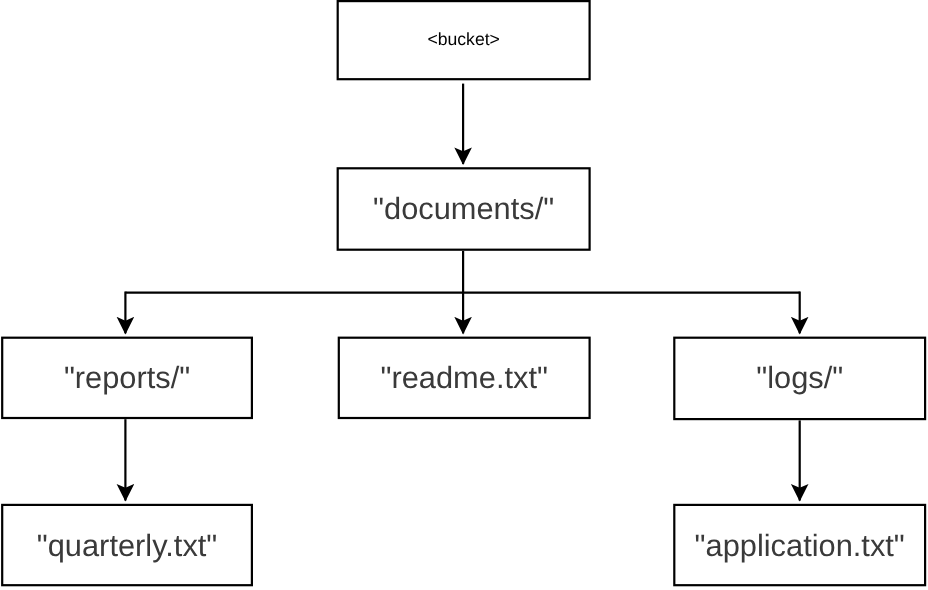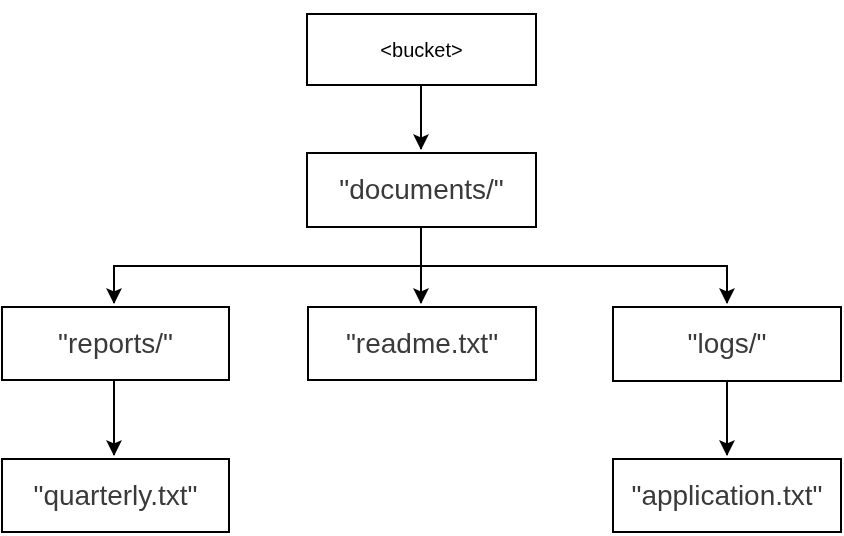--- a/index.html
+++ b/index.html
@@ -30,21 +30,21 @@
     border: 2px solid #000000;
     display: flex;
     align-items: center;
     justify-content: center;
     text-align: center;
     color: #3a3a3a;
     font-size: 28px;
     line-height: 1;
     white-space: nowrap;
   }
-  .node-bucket      { left: 306px; top:   13px; width: 231px; height: 73px; color: #000000; font-size: 20px; }
+  .node-bucket      { left: 306px; top:   0; width: 231px; height: 73px; color: #000000; font-size: 16px; }
   .node-documents   { left: 306px; top: 152px; width: 231px; height: 76px; }
   .node-reports     { left:   1px; top: 306px; width: 229px; height: 75px; }
   .node-readme      { left: 307px; top: 306px; width: 230px; height: 75px; }
   .node-logs        { left: 612px; top: 306px; width: 230px; height: 76px; }
   .node-quarterly   { left:   1px; top: 458px; width: 229px; height: 75px; }
   .node-application { left: 612px; top: 458px; width: 230px; height: 75px; }
   .edge {
     stroke: #000000;
     stroke-width: 2;
     fill: none;

